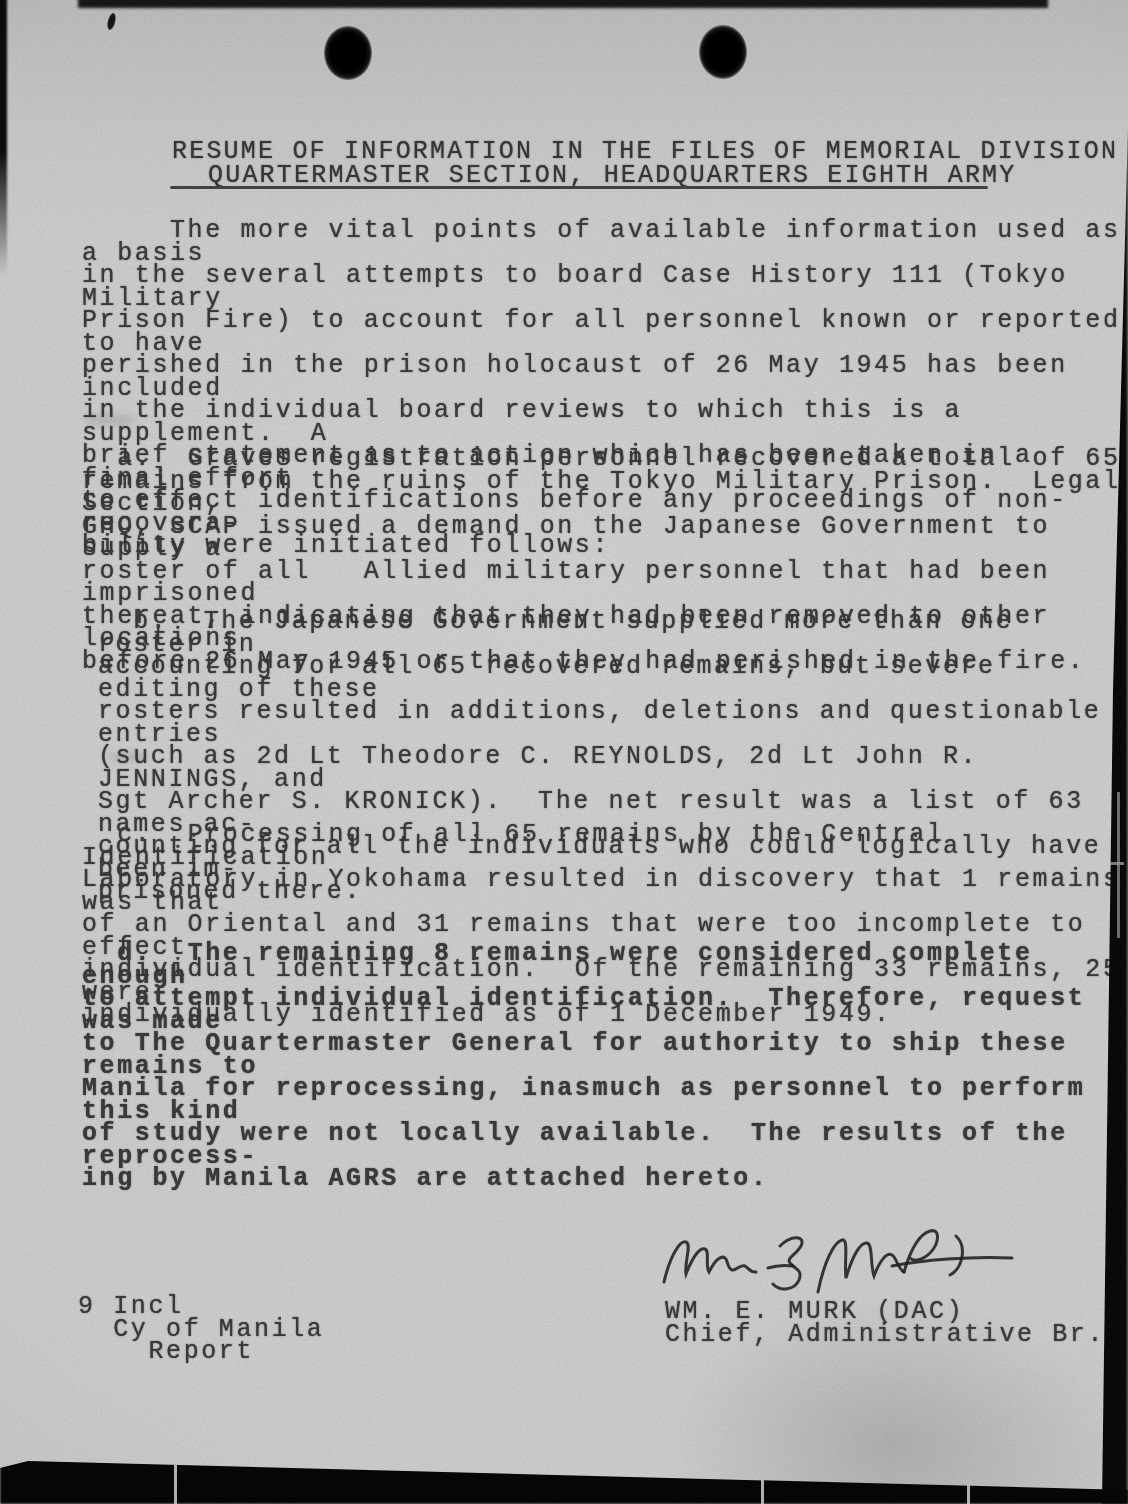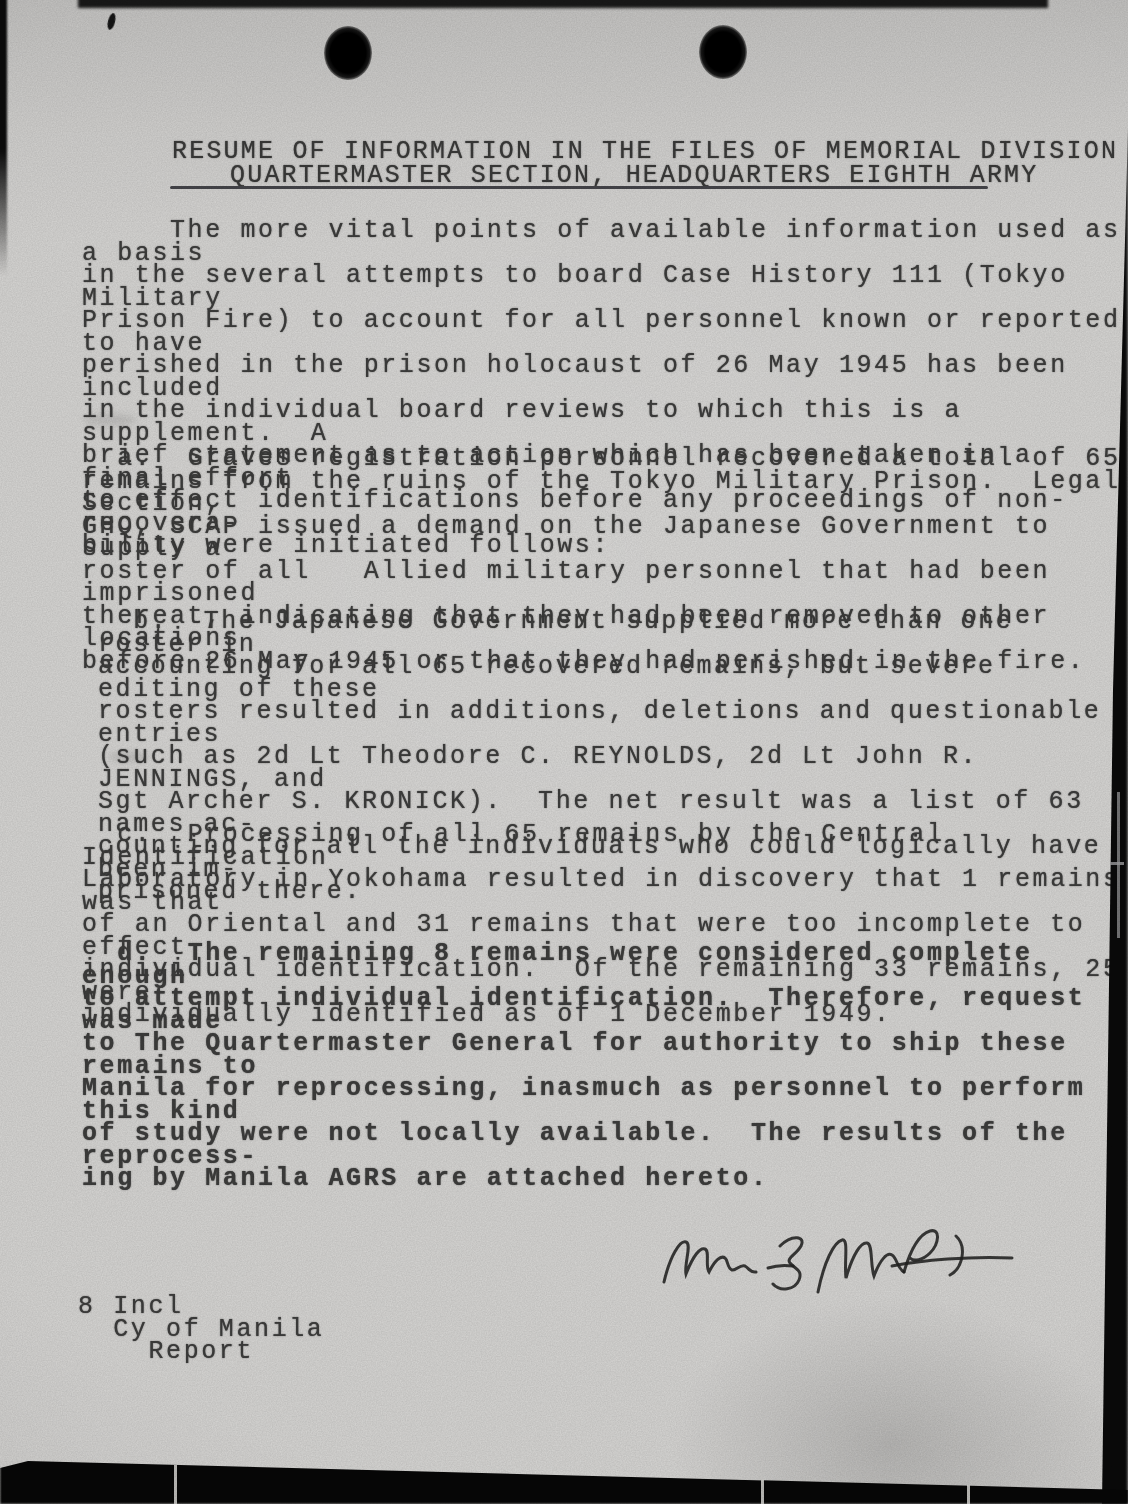--- a/index.html
+++ b/index.html
@@ -81,21 +81,21 @@
   
   #grain{position:absolute;left:0;top:0;width:1128px;height:1504px;opacity:.55;pointer-events:none;}
 </style>
 </head>
 <body>
 
 <div id="stage">
   <div id="paper"></div>
 
   <p class="tw title-line" style="left:172px;top:141px;">RESUME OF INFORMATION IN THE FILES OF MEMORIAL DIVISION</p>
-  <p class="tw title-line" style="left:230px;top:165px;">QUARTERMASTER SECTION, HEADQUARTERS EIGHTH ARMY</p>
+  <p class="tw title-line" style="left:208px;top:165px;">QUARTERMASTER SECTION, HEADQUARTERS EIGHTH ARMY</p>
   <div id="title-underline"></div>
 
   <p class="tw" style="left:82px;top:220px;">     The more vital points of available information used as a basis
 in the several attempts to board Case History 111 (Tokyo Military
 Prison Fire) to account for all personnel known or reported to have
 perished in the prison holocaust of 26 May 1945 has been included
 in the individual board reviews to which this is a supplement.  A
 brief statement as to action which has been taken in a final effort
 to effect identifications before any proceedings of non-recovera-
 bility were initiated follows:</p>
@@ -127,22 +127,24 @@
   <svg id="signature" viewBox="0 0 400 112">
     <path d="M 24 62 C 30 36, 40 20, 46 22 C 52 24, 44 44, 46 54 C 53 36, 60 27, 65 29 C 70 31, 65 46, 69 52 C 75 40, 81 35, 85 38 C 88 40, 87 48, 92 50 C 96 51, 100 44, 105 46 C 109 48, 110 53, 116 52"></path>
     <path d="M 140 26 C 152 14, 166 16, 161 26 C 156 35, 146 38, 150 43 C 155 49, 163 50, 159 60 C 155 70, 140 72, 133 64"></path>
     <path d="M 128 48 C 137 45, 146 45, 153 46"></path>
     <path d="M 178 72 C 184 42, 194 22, 202 20 C 209 18, 204 42, 206 58 C 213 34, 221 22, 227 23 C 233 24, 230 44, 234 56 C 240 40, 247 32, 252 35 C 257 38, 257 48, 264 52"></path>
     <path d="M 264 52 C 271 28, 280 14, 290 11 C 301 8, 299 24, 290 33 C 283 40, 274 42, 270 38"></path>
     <path d="M 252 46 C 282 40, 330 36, 372 38"></path>
     <path d="M 316 16 C 327 26, 323 48, 310 55"></path>
   </svg>
 
+  <p class="tw" style="left:665px;top:1301px;">WM. E. MURK (DAC)
+Chief, Administrative Br.</p>
 
-  <p class="tw" style="left:78px;top:1296px;">8 Incl
+  <p class="tw" style="left:78px;top:1296px;">9 Incl
   Cy of Manila
     Report</p>
 
   <div id="top-band"></div>
   <div id="left-strip"></div>
   <div class="hole" id="hole-left"></div>
   <div class="hole" id="hole-right"></div>
   <div id="speck"></div>
   <div class="smudge" id="smudge-1"></div>
   <div class="smudge" id="smudge-2"></div>

